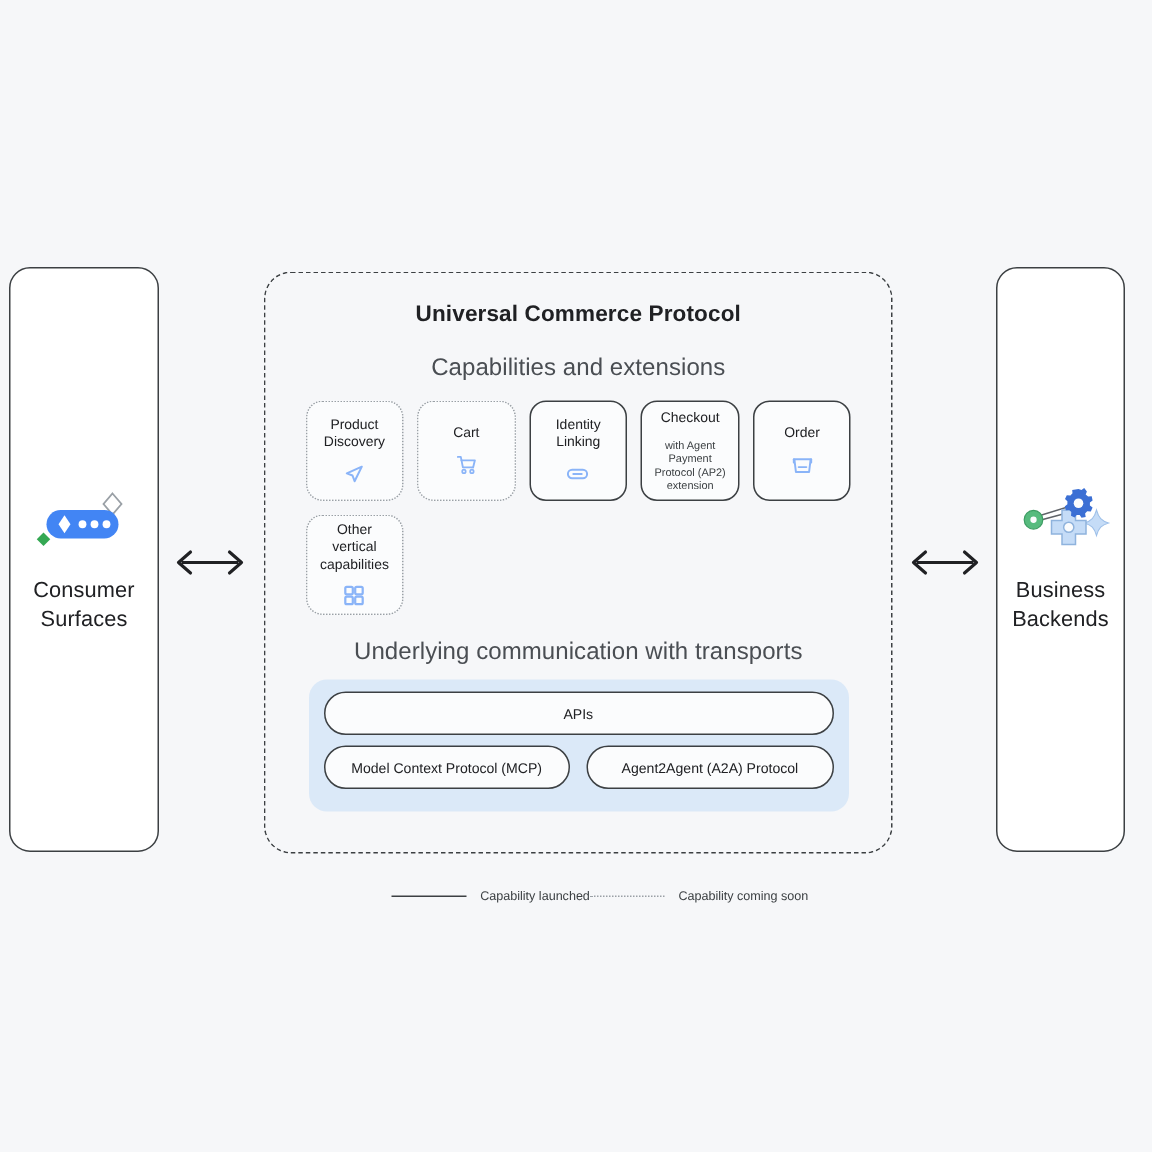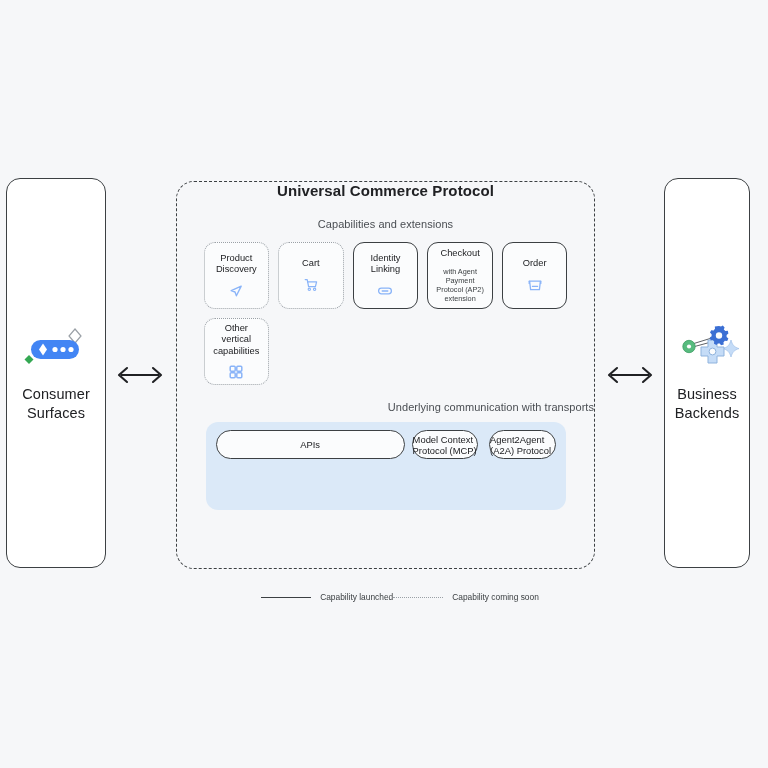--- a/index.html
+++ b/index.html
@@ -65,34 +65,35 @@
     position: absolute;
     left: 176px;
     top: 181px;
     width: 419px;
     height: 388px;
     border: 1.6px dashed #3c4043;
     border-radius: 18px;
     box-sizing: border-box;
   }
   #ucp-title {
+    margin-top: 19px;
     text-align: center;
     font-size: 15px;
     font-weight: 700;
     color: #202124;
     letter-spacing: .1px;
   }
   .section-caption {
     text-align: center;
-    font-size: 11px;
+    font-size: 16px;
     color: #4a4e53;
     letter-spacing: .05px;
   }
   #caption-capabilities { margin-top: 19px; }
-  #caption-transports   { margin-top: 16px; text-align: right; }
+  #caption-transports   { margin-top: 16px; }
 
   
   #cap-grid {
     margin: 12px auto 0;
     width: 364px;
     display: grid;
     grid-template-columns: repeat(5, 1fr);
     column-gap: 9px;
     row-gap: 9px;
   }
@@ -133,21 +134,21 @@
   
   #transports {
     margin: 9px auto 0;
     width: 360px;
     height: 88px;
     background: #dbe9f8;
     border-radius: 12px;
     box-sizing: border-box;
     padding: 8px 10px;
     display: flex;
-    flex-direction: row;
+    flex-direction: column;
     gap: 7px;
   }
   .pill {
     background: #fbfcfd;
     border: 1.4px solid #3c4043;
     border-radius: 18px;
     height: 29px;
     display: flex;
     align-items: center;
     justify-content: center;

